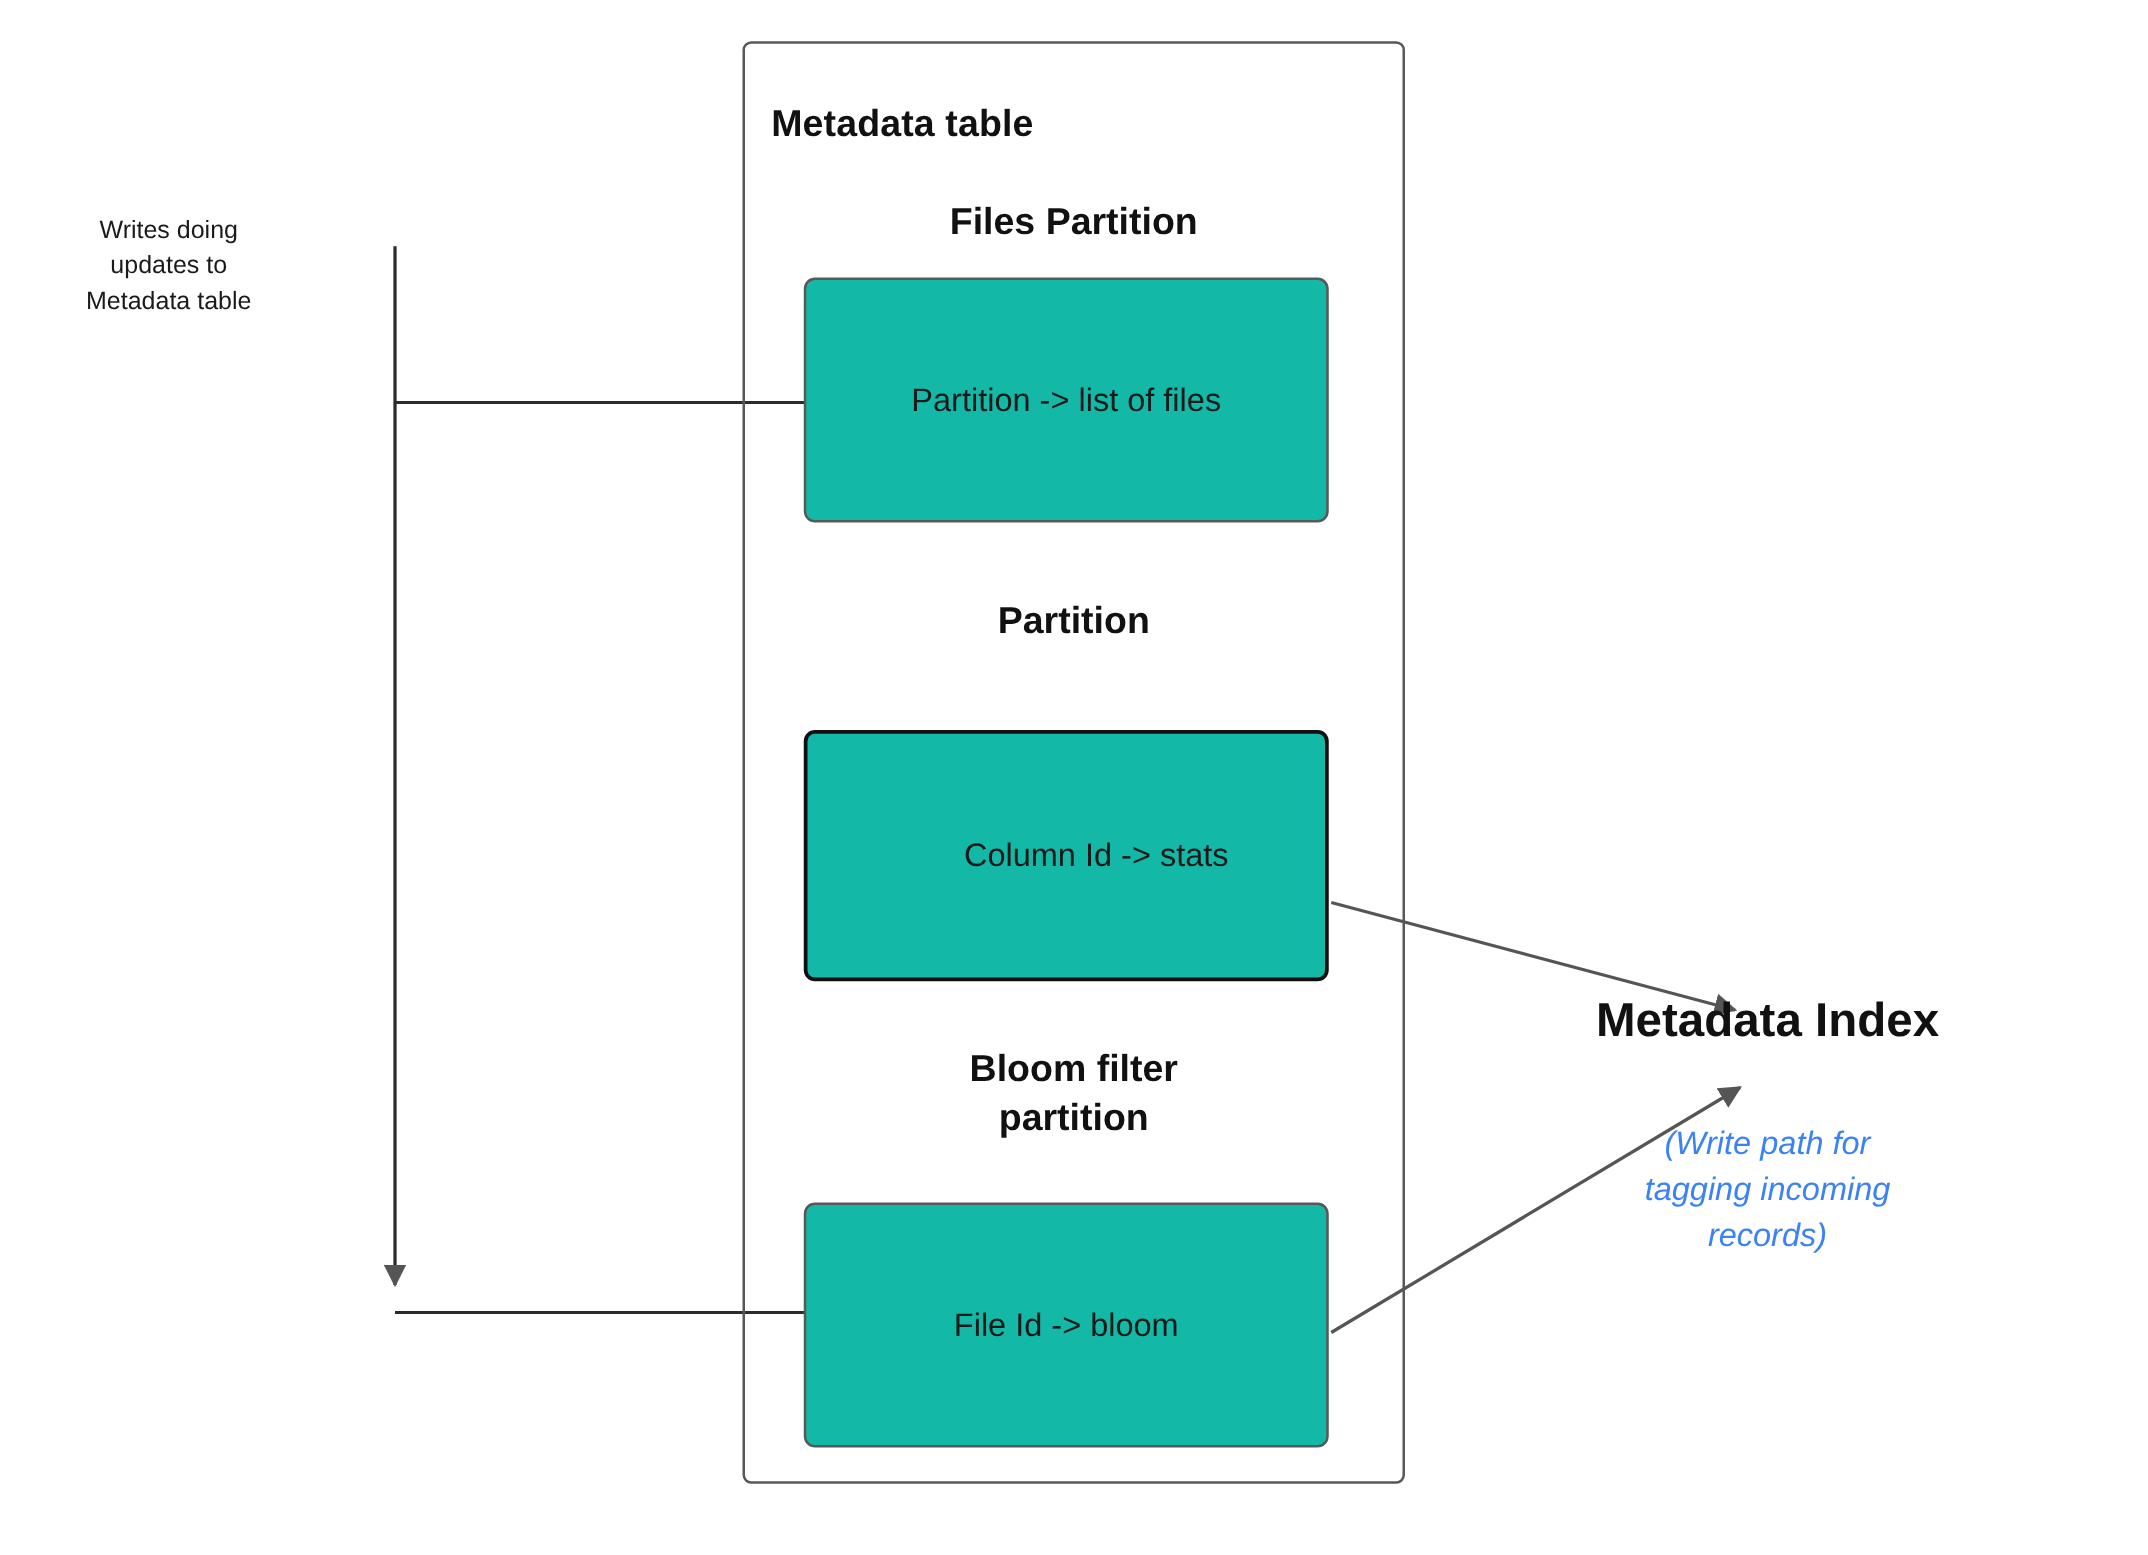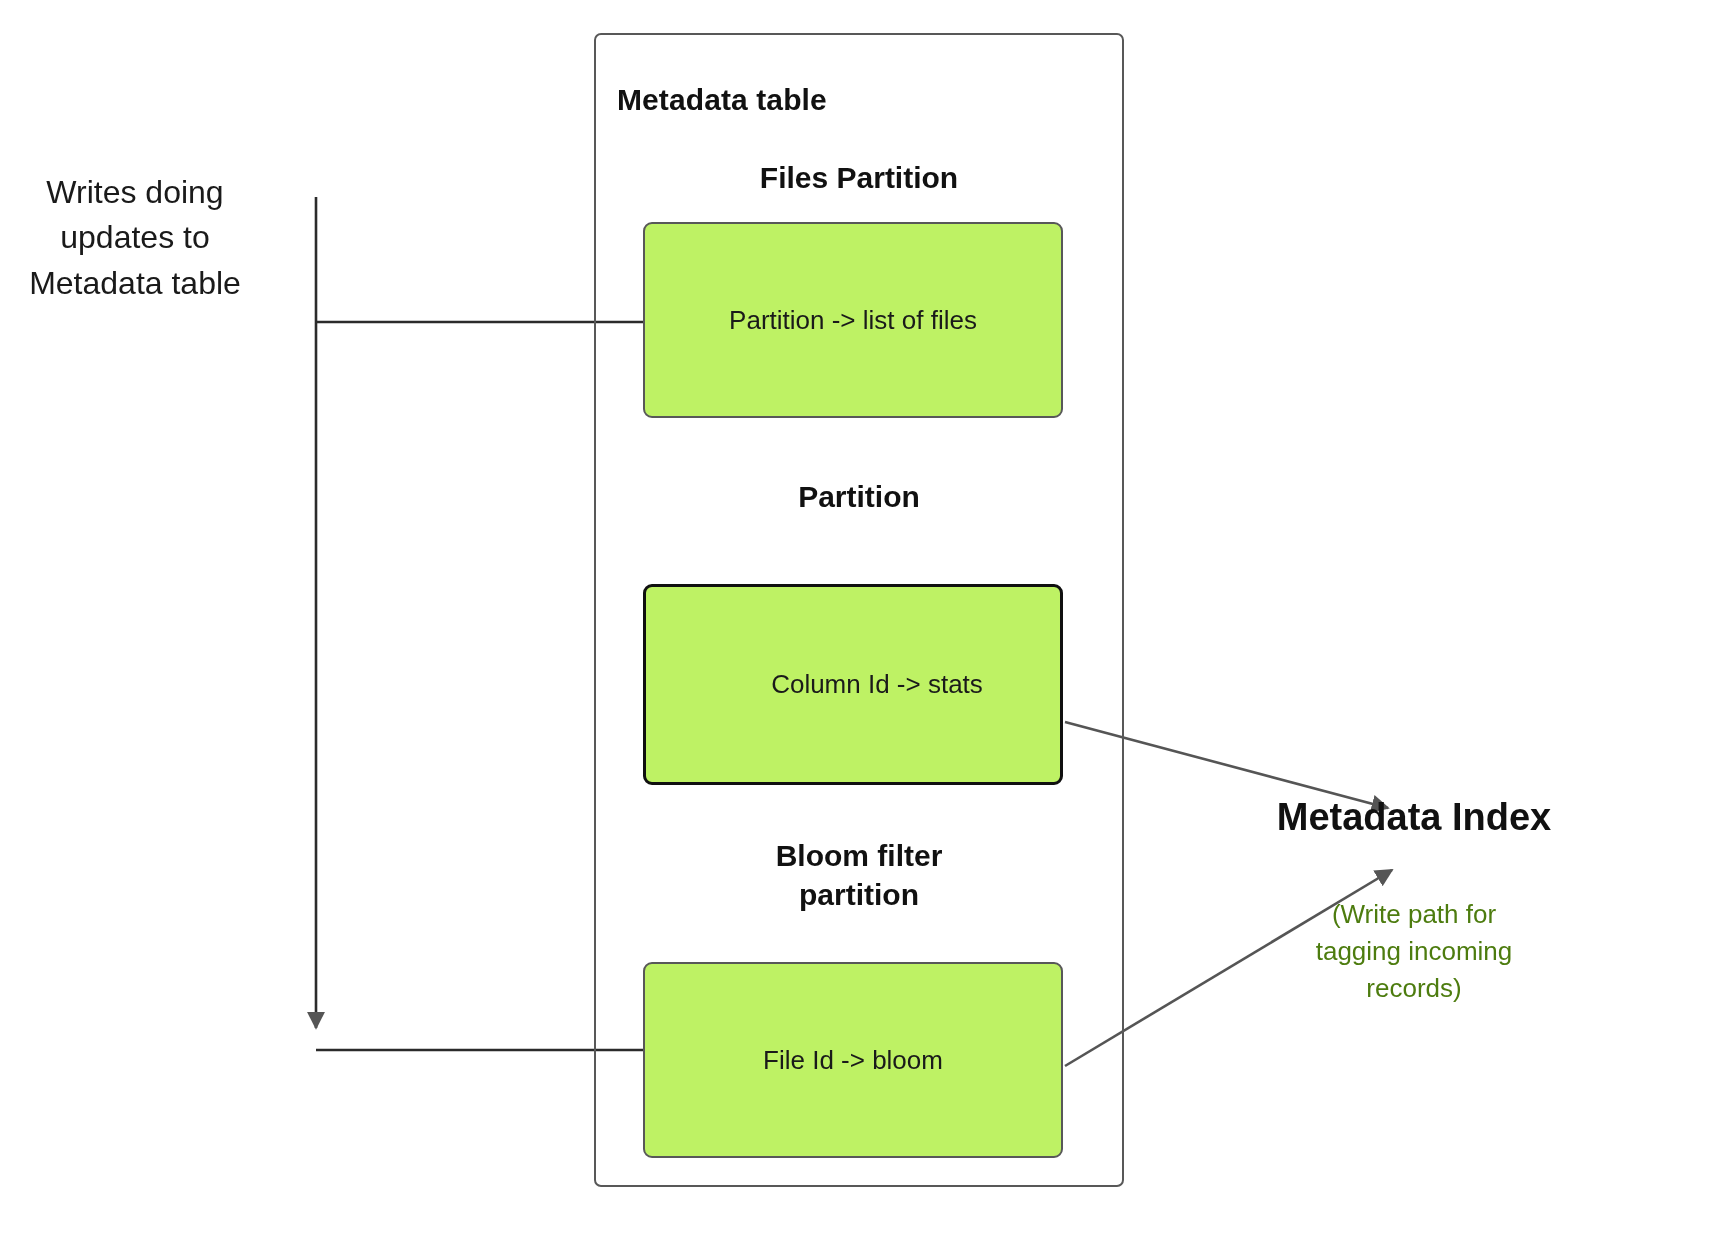--- a/index.html
+++ b/index.html
@@ -71,40 +71,40 @@
     position: absolute;
     left: 643px;
     width: 420px;
     border: 2px solid #585858;
     border-radius: 9px;
     box-sizing: border-box;
     display: flex;
     align-items: center;
     justify-content: center;
     text-align: center;
-    background: #bef264;
+    background: #14b8a6;
   }
   .inner-box .inner-text {
     font-size: 26px;
     line-height: 1.42;
     color: #1a1a1a;
     padding: 0 10px;
   }
   .box-files    { top: 222px;  height: 196px; }
   .box-colstats { top: 584px;  height: 201px; border: 3px solid #101010; padding-left: 48px; }
   .box-bloom    { top: 962px;  height: 196px; }
 
   
   .left-label {
     position: absolute;
     left: 10px;
     top: 170px;
     width: 250px;
     text-align: center;
-    font-size: 32px;
+    font-size: 20px;
     line-height: 1.42;
     color: #1a1a1a;
   }
   .right-title {
     position: absolute;
     left: 1414px;
     top: 796px;
     width: 300px;
     transform: translateX(-50%);
     text-align: center;
@@ -115,21 +115,22 @@
   }
   .right-caption {
     position: absolute;
     left: 1414px;
     top: 896px;
     width: 290px;
     transform: translateX(-50%);
     text-align: center;
     font-size: 26px;
     line-height: 1.42;
-    color: #4d7c0f;
+    color: #3b82f6;
+    font-style: italic;
   }
   .ln { display: block; }
 </style>
 </head>
 <body>
 
 <div id="canvas">
 
   <svg id="wires" viewBox="0 0 1718 1244" width="1718" height="1244" xmlns="http://www.w3.org/2000/svg">
     <defs>

